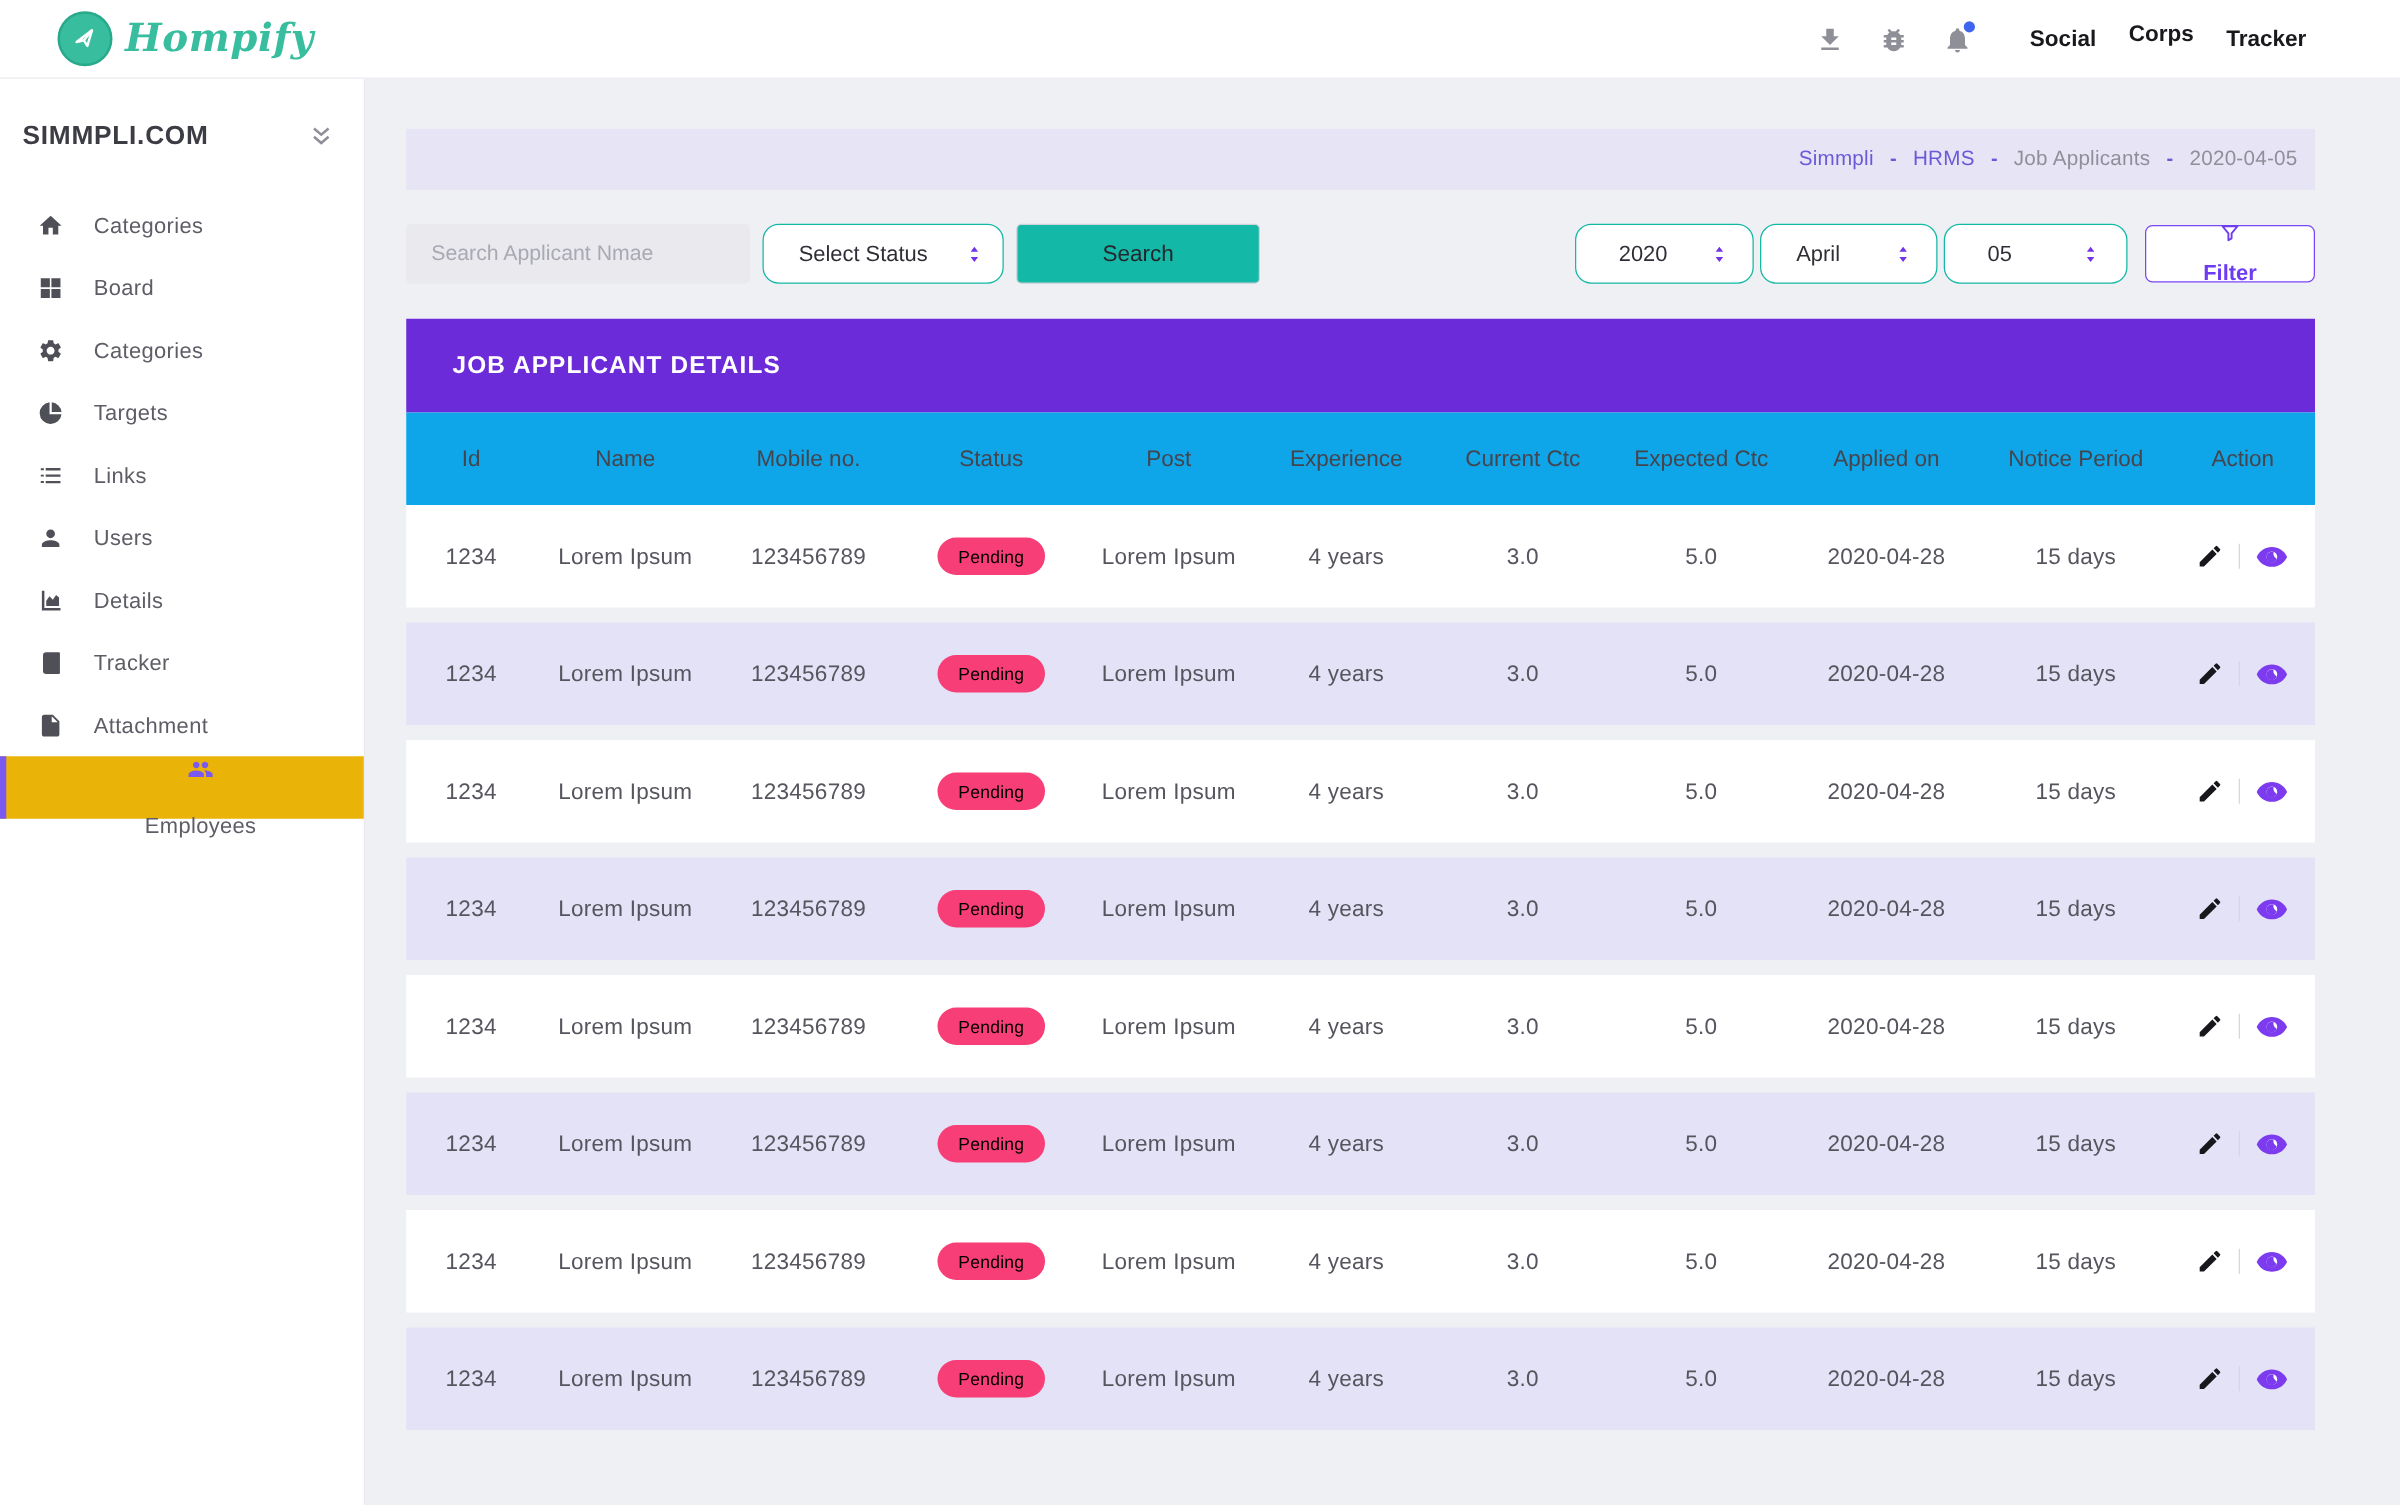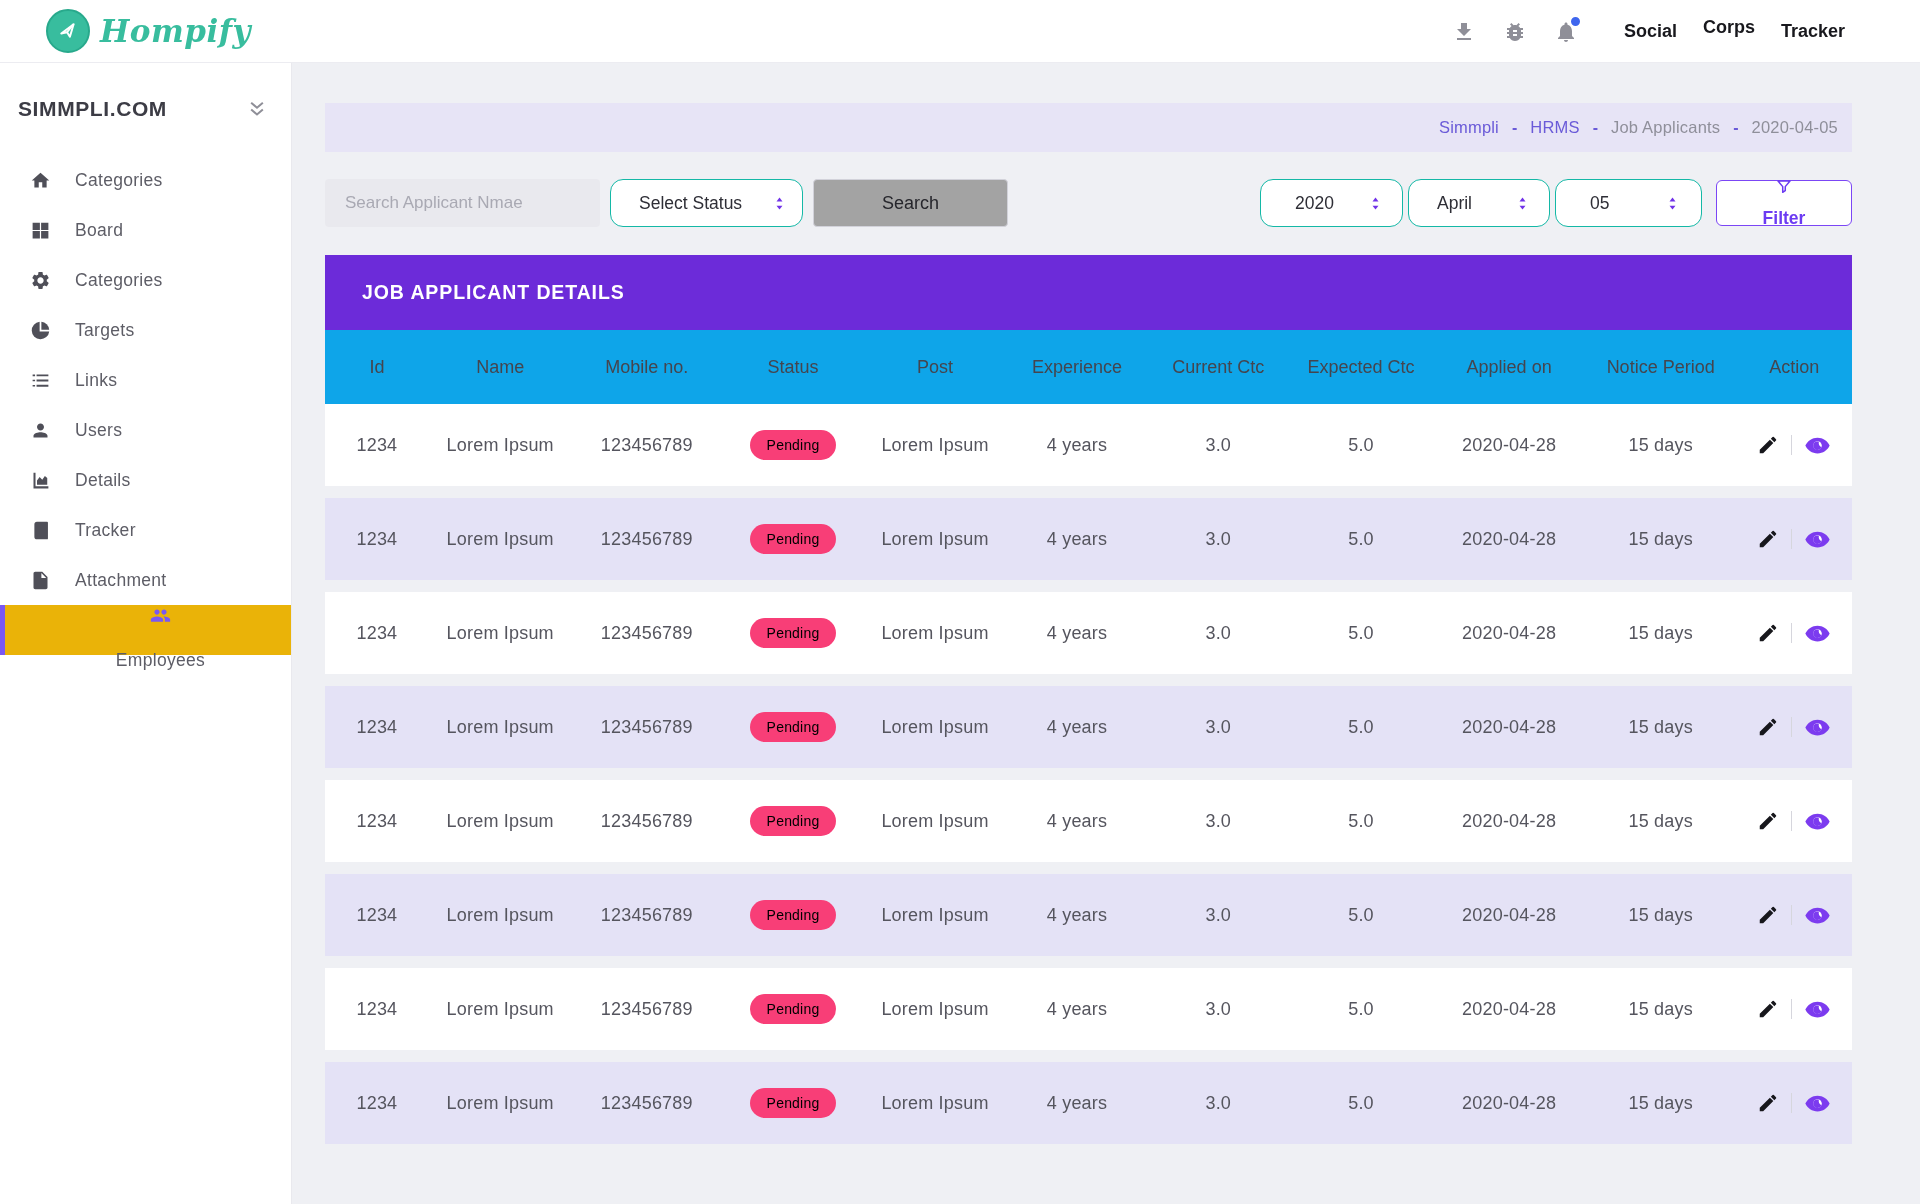--- a/index.html
+++ b/index.html
@@ -67,21 +67,21 @@
   .f-left{ display:flex; align-items:center; gap:10px; }
   .applicant-input{ width:275px; height:48px; background:#e9e9ee; border:none; outline:none;
                     border-radius:4px; padding:0 20px; font-size:17px; color:#3a3a42; font-family:inherit; }
   .applicant-input::placeholder{ color:#a9a9b3; }
   .select-box{ height:48px; background:#fff; border:1px solid #14b8a6; border-radius:13px;
                display:flex; align-items:center; justify-content:space-between; cursor:pointer; }
   .select-text{ font-size:17.5px; color:#2e2e36; }
   .sort-icon{ width:17px; height:17px; color:#7132e8; flex:none; }
   .sort-icon svg{ width:100%; height:100%; }
   .sb-status{ width:193px; padding:0 14px 0 28px; }
-  .search-btn{ width:195px; height:48px; background:#a3a3a3; border:1px solid #d2d2da; border-radius:4px;
+  .search-btn{ width:195px; height:48px; background:#14b8a6; border:1px solid #d2d2da; border-radius:4px;
                font-size:18px; color:#26262c; cursor:pointer; font-family:inherit; }
   .f-right{ display:flex; align-items:center; gap:5px; }
   .sb-year{ width:143px; padding:0 18px 0 34px; }
   .sb-month{ width:142px; padding:0 18px 0 28px; }
   .sb-day{ width:147px; padding:0 20px 0 34px; }
   .filter-btn{ margin-left:9px; width:136px; height:46px; background:#fff; border:1.5px solid #7b46f5;
                border-radius:6px; display:flex; align-items:center; justify-content:center; gap:12px;
                color:#6C3BF2; font-size:17.5px; font-weight:600; cursor:pointer; font-family:inherit;flex-direction:column; }
   .funnel-icon{ width:18px; height:18px; }
   .funnel-icon svg{ width:100%; height:100%; }

